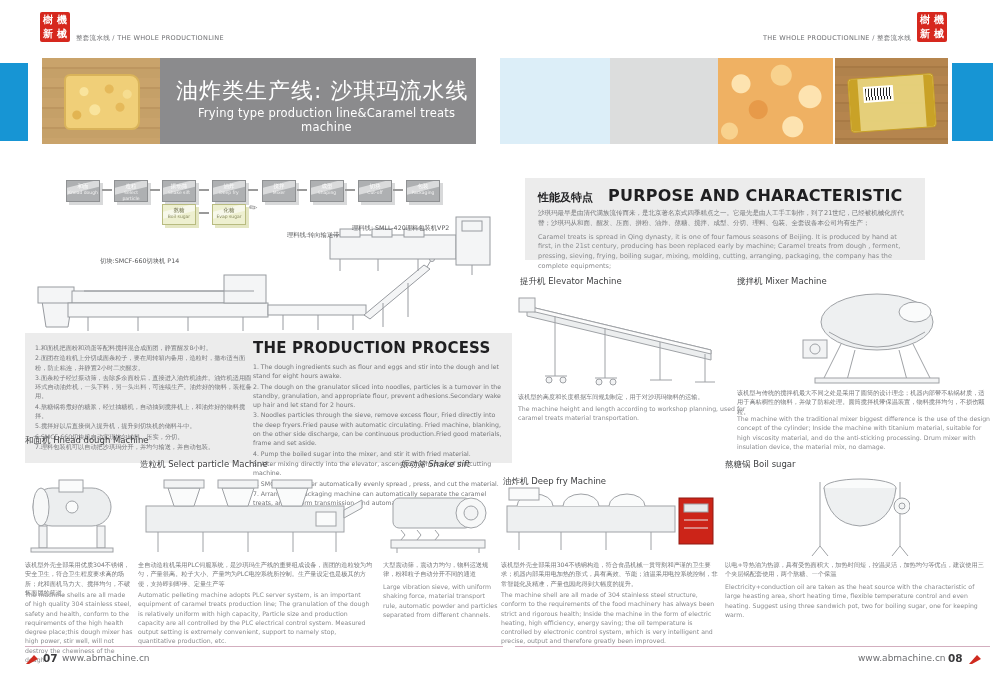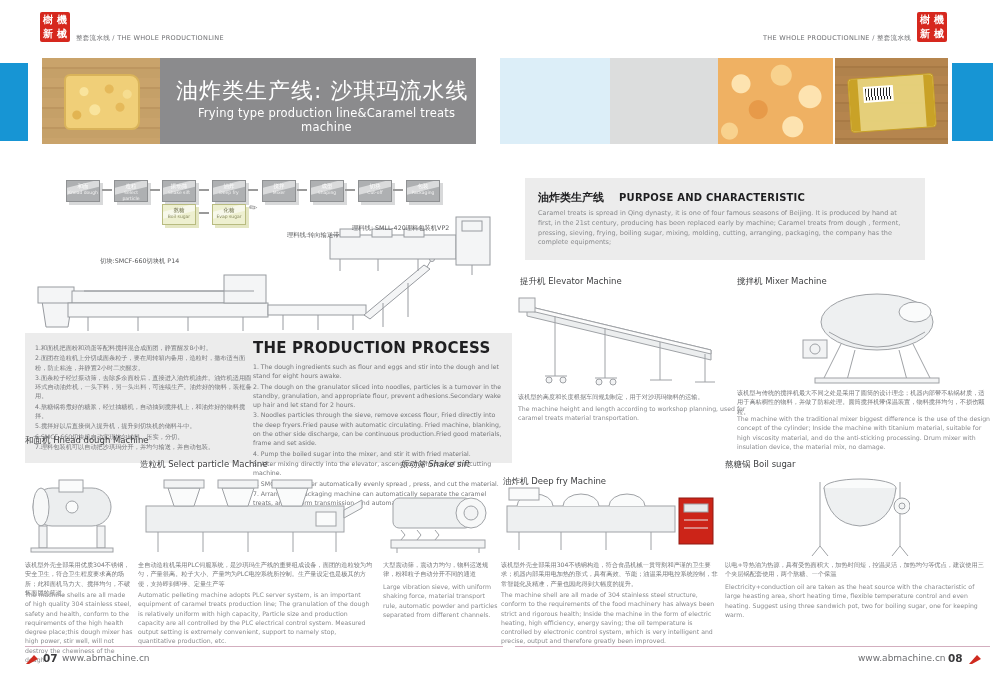--- a/index.html
+++ b/index.html
@@ -236,23 +236,24 @@
         <p>4. Pump the boiled sugar into the mixer, and stir it with fried material.</p>
         <p>5. After mixing directly into the elevator, ascend to the hopper of the cutting machine.</p>
         <p>6. SMCF – 650 cutter automatically evenly spread , press, and cut the material.</p>
         <p>7. Arranging &amp; packaging machine can automatically separate the caramel treats, and uniform transmission, and automatic packaging.</p>
       </div>
     </div>
   </div>
 
   <div class="abs panel" style="left:525px;top:178px;width:400px;height:82px;">
     <div style="margin:8px 0 0 13px;">
-      <span class="sec-title-zh" style="font-size:11px;">油炸类生产线</span>
-      <span class="sec-title-en" style="margin-left:10px;font-size:10px;">PURPOSE AND CHARACTERISTIC</span>
-    </div>
+      <span class="sec-title-zh" style="font-size:11px;">性能及特点</span>
+      <span class="sec-title-en" style="margin-left:10px;font-size:16px;">PURPOSE AND CHARACTERISTIC</span>
+    </div>
+    <div class="body-txt" style="margin:4px 13px 0 13px;font-size:6.5px;">沙琪玛最早是由清代满族流传而来，是北京著名京式四季糕点之一。它最先是由人工手工制作，到了21世纪，已经被机械化所代替；沙琪玛从和面、醒发、压面、拼粉、油炸、熬糖、搅拌、成型、分切、理料、包装、全套设备本公司均有生产；</div>
     <div class="body-txt" style="margin:4px 13px 0 13px;font-size:6.5px;color:#8a8b8e;">Caramel treats is spread in Qing dynasty, it is one of four famous seasons of Beijing. It is produced by hand at first, in the 21st century, producing has been replaced early by machine; Caramel treats from dough , ferment, pressing, sieving, frying, boiling sugar, mixing, molding, cutting, arranging, packaging, the company has the complete equipments;</div>
   </div>
 
   <div class="abs mach-title" style="left:520px;top:276px;">提升机 Elevator Machine</div>
   <svg class="abs" style="left:515px;top:292px;" width="215" height="96" viewBox="0 0 215 96">
     <g class="mach-svg">
       <polygon points="12,14 196,58 196,68 12,24" fill="#eceeef"></polygon>
       <polygon points="12,14 196,58 196,62 12,18" fill="#fbfbfb"></polygon>
       <line x1="40" y1="24" x2="40" y2="84"></line>
         <line x1="90" y1="36" x2="90" y2="86"></line>

